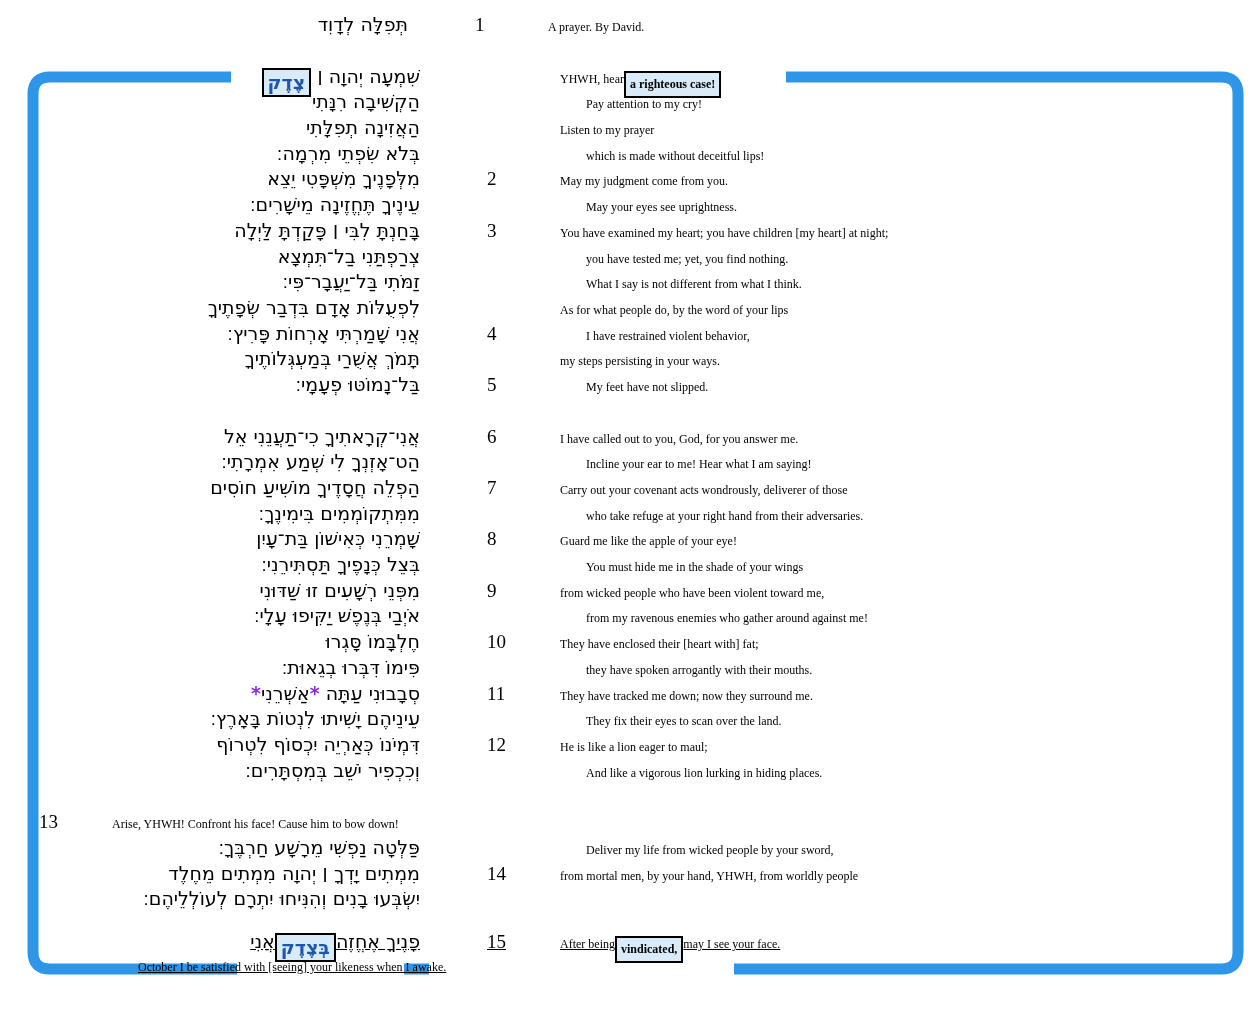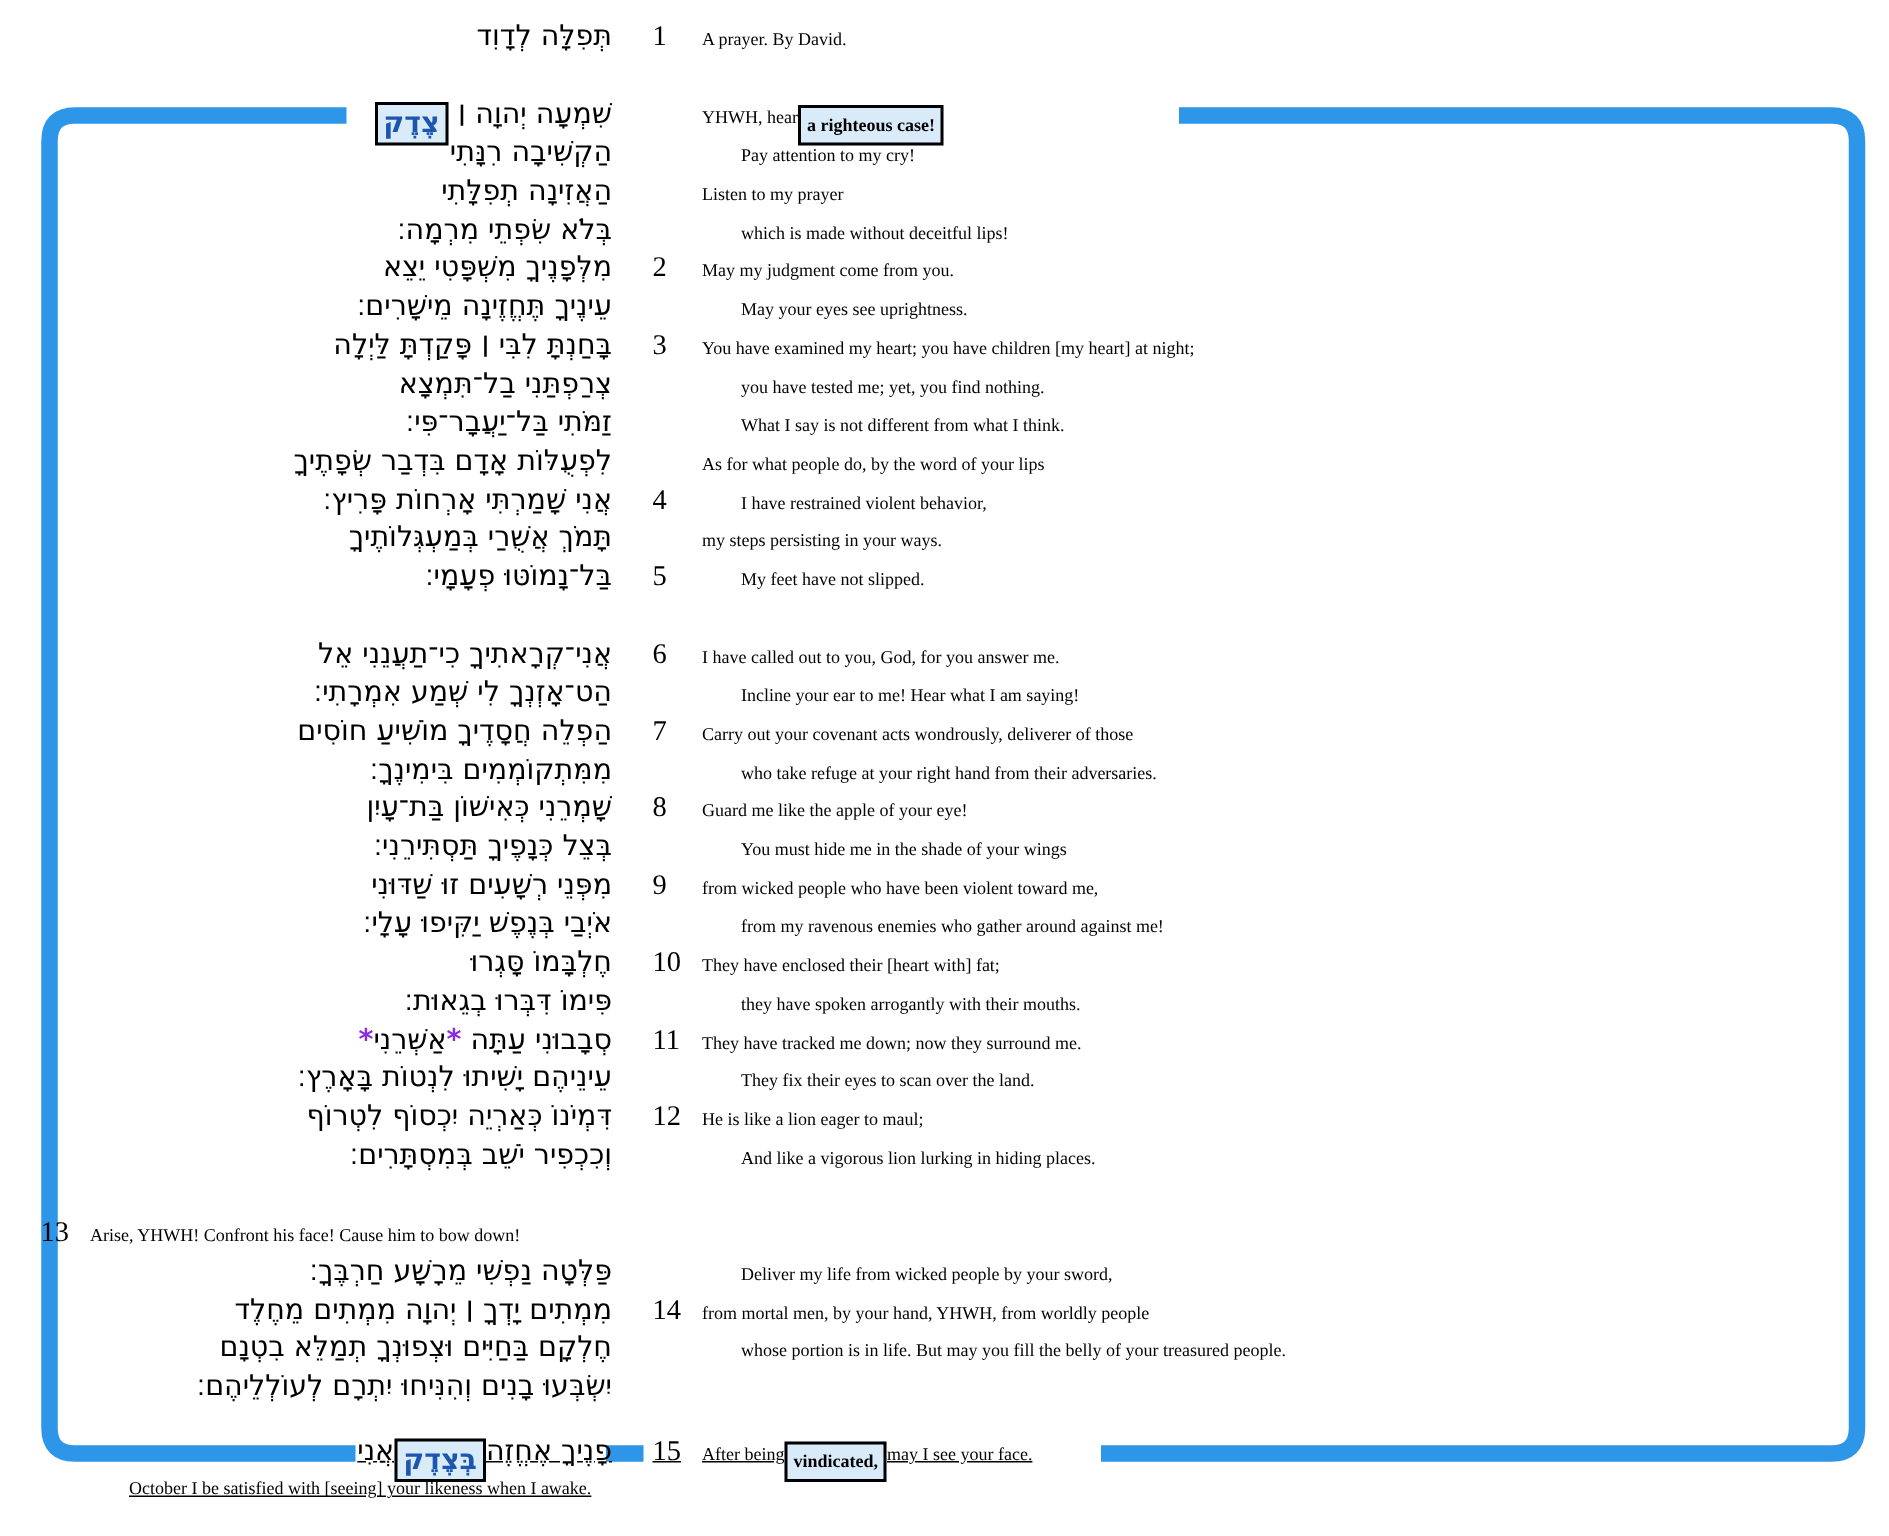--- a/index.html
+++ b/index.html
@@ -3,39 +3,39 @@
 <meta charset="utf-8">
 <style>
   html,body{margin:0;padding:0;}
   body{
     width:1259px;height:1024px;overflow:hidden;background:#fff;color:#000;
     position:relative;box-sizing:border-box;padding-top:12px;
     font-family:"Liberation Serif","DejaVu Serif",serif;
   }
   #bracket-svg{position:absolute;left:0;top:0;width:1259px;height:1024px;pointer-events:none;}
   #page{position:relative;}
-  .row{display:flex;align-items:baseline;height:25.7px;line-height:25.7px;}
+  .row{display:flex;align-items:baseline;height:25.7px;line-height:25.7px;gap:40px;}
   .heb{
     width:408px;flex:0 0 408px;text-align:right;direction:rtl;
     font-family:"DejaVu Sans",sans-serif;font-size:19px;white-space:nowrap;
   }
   .heb span{unicode-bidi:isolate;}
   .num{
     flex:0 0 60px;width:60px;box-sizing:border-box;padding-left:27px;
     font-size:19px;direction:ltr;text-align:left;
   }
   .eng{flex:1;font-size:12px;white-space:nowrap;}
   .eng.indent{padding-left:26px;}
   .hl-box{
     display:inline-block;border:2.5px solid #000;background:#d9eaf9;
     font-weight:bold;padding:0 4px;line-height:23px;vertical-align:-5px;
   }
   .heb .hl-box{color:#1d56ad;line-height:25px;vertical-align:-6px;}
   .purple{color:#8a2be2;font-weight:bold;}
-  .stanza{margin:0;}
+  .stanza{margin:12px;}
   #stanza-wrap .stanza:nth-child(1){margin-top:26px;}
   #stanza-wrap .stanza:nth-child(2){margin-top:26px;}
   #stanza-wrap .stanza:nth-child(3){margin-top:26px;}
   #stanza-wrap .stanza:nth-child(4){margin-top:17px;text-decoration:underline;}
 </style>
 </head>
 <body>
 
 <svg id="bracket-svg" viewBox="0 0 1259 1024" xmlns="http://www.w3.org/2000/svg">
   <path d="M 231 77 H 50 Q 33 77 33 94 V 952 Q 33 969 50 969 H 237" fill="none" stroke="#2e96e9" stroke-width="11"></path>
@@ -200,25 +200,20 @@
           <div class="heb"><span>פַּלְּטָה נַפְשִׁי מֵרָשָׁע חַרְבֶּךָ׃</span></div>
           <div class="num"></div>
           <div class="eng indent"><span>Deliver my life from wicked people by your sword,</span></div>
         </div>
         <div class="row">
           <div class="heb"><span>מִמְתִים יָדְךָ ׀ יְהוָה מִמְתִים מֵחֶלֶד</span></div>
           <div class="num">14</div>
           <div class="eng"><span>from mortal men, by your hand, YHWH, from worldly people</span></div>
         </div>
         <div class="row">
-          <div class="heb"><span>חֶלְקָם בַּחַיִּים וּצְפוּנְךָ תְמַלֵּא בִטְנָם</span></div>
-          <div class="num"></div>
-          <div class="eng indent"><span>whose portion is in life. But may you fill the belly of your treasured people.</span></div>
-        </div>
-        <div class="row">
           <div class="heb"><span>יִשְׂבְּעוּ בָנִים וְהִנִּיחוּ יִתְרָם לְעוֹלְלֵיהֶם׃</span></div>
           <div class="num"></div>
         </div>
       </section>
       <section class="stanza">
         <div class="row">
           <div class="heb"><span>פָנֶיךָ אֶחֱזֶה</span><span class="hl-box">בְּצֶדֶק</span><span>אֲנִי</span></div>
           <div class="num">15</div>
           <div class="eng"><span>After being</span><span class="hl-box">vindicated,</span><span>may I see your face.</span></div>
         </div>

